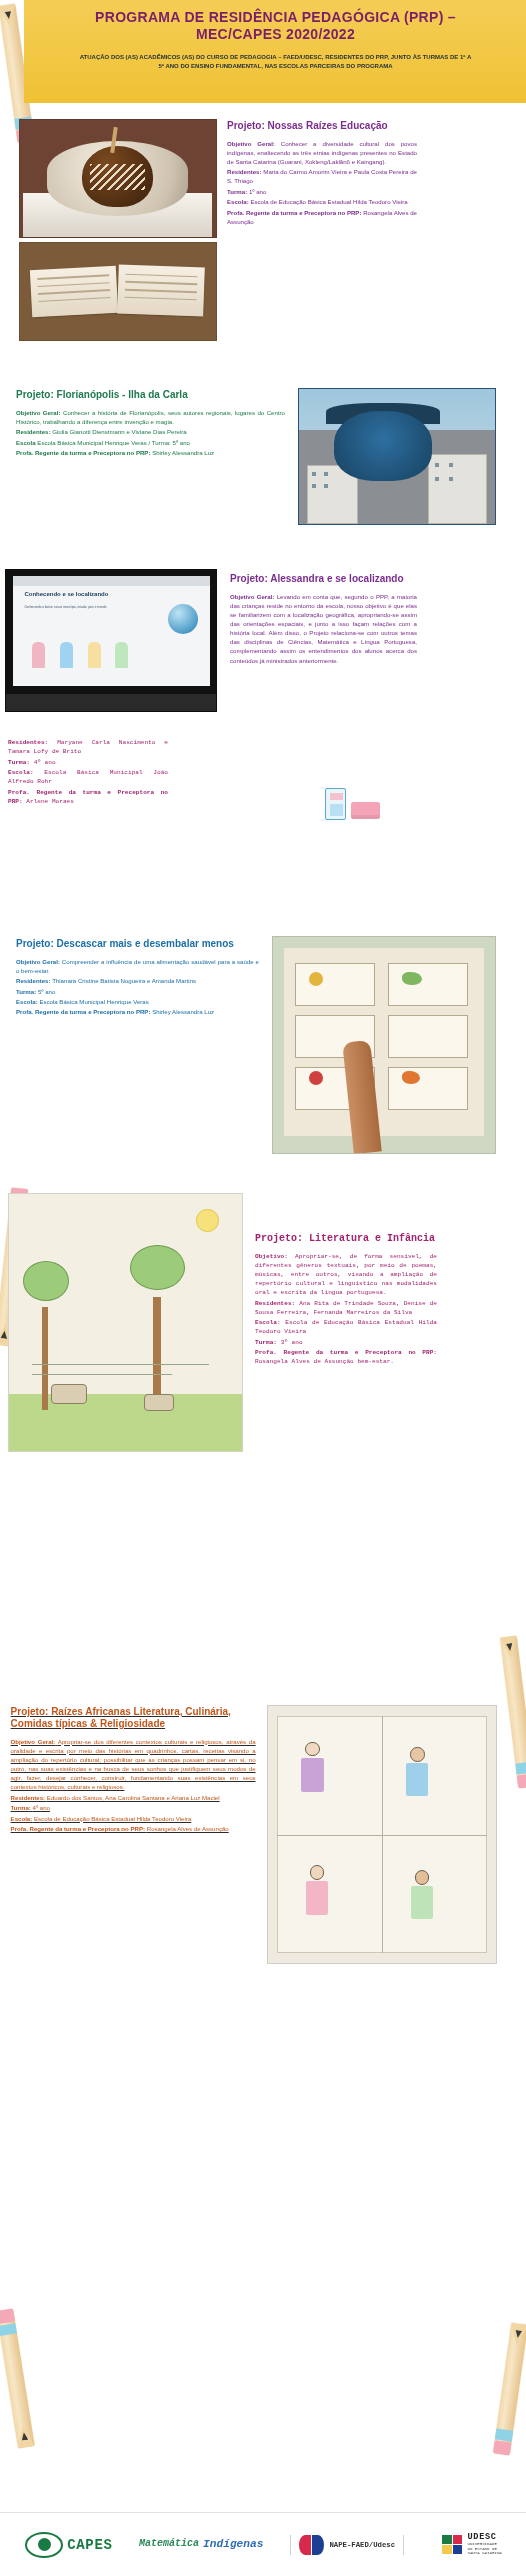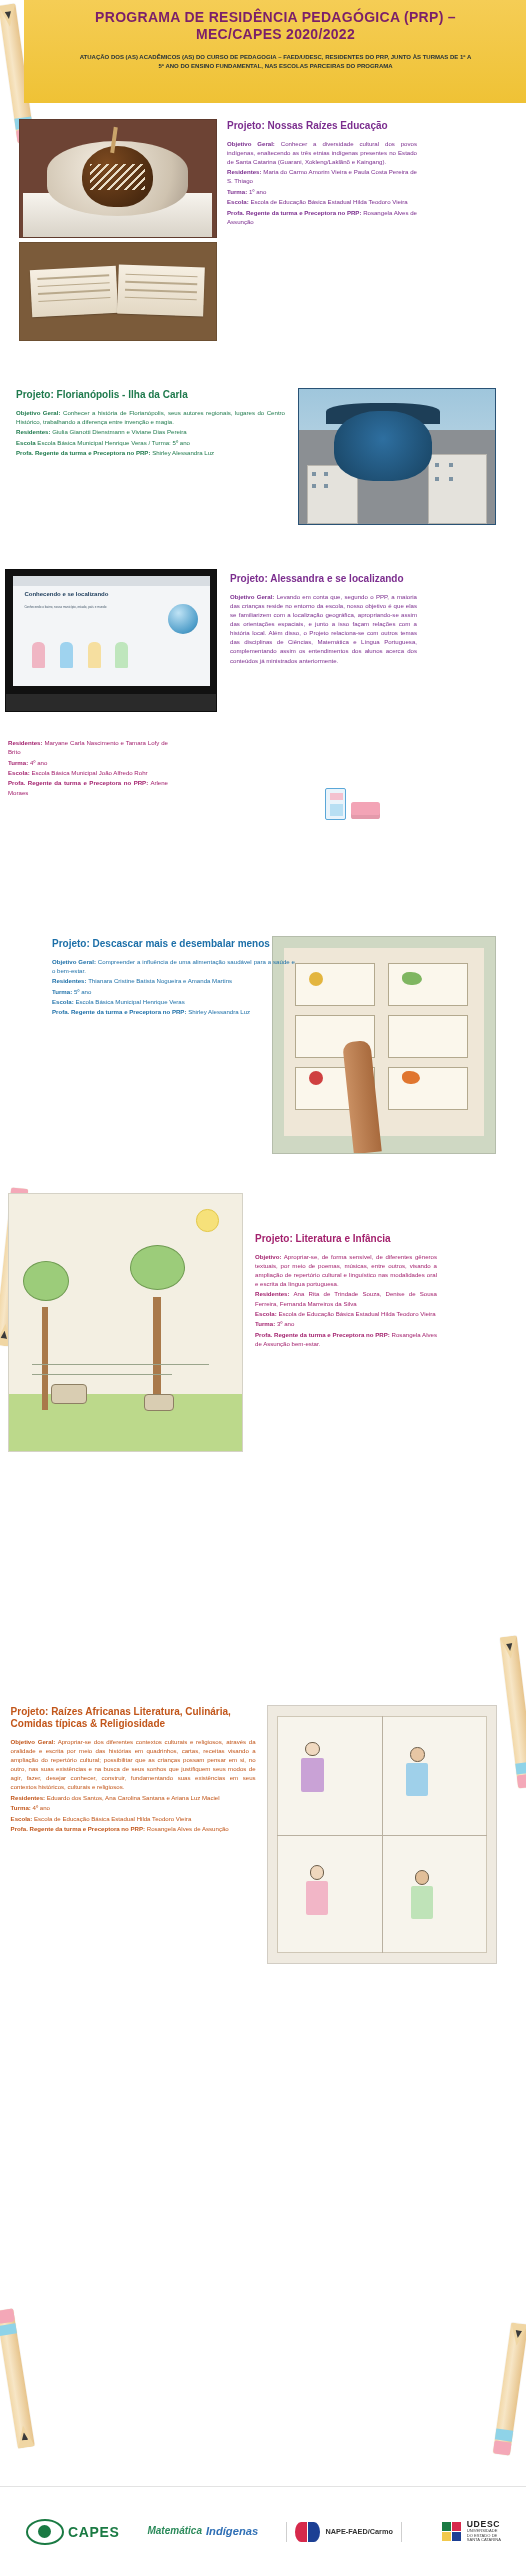--- a/index.html
+++ b/index.html
@@ -87,21 +87,21 @@
     margin: 0 0 6.6px 0;
   }
   .txt { font-size: 6.1px; line-height: 1.5; text-align: justify; }
   .txt .lbl { font-weight: bold; }
   .txt p { margin: 0 0 1.3px 0; }
 
   
   .c-purple { color: #7b2d8e; }
   .c-blue { color: #1c6fa8; }
   .c-green { color: #1f7a4d; }
-  .c-magenta { color: #a3226e; }
+  .c-magenta { color: #a3226e; font-family: Liberation Mono, monospace; }
   .c-orange { color: #c2561a; }
 
   
   .photo {
     position: absolute;
     background: #ddd;
     overflow: hidden;
     border: 0.7px solid rgba(0,0,0,.12);
   }
 
@@ -233,23 +233,23 @@
     content:""; position:absolute; left:4px; top:4px; width:13px; height:6.6px;
     background:#f4c1cf;
   }
   .crayon-box:after {
     content:""; position:absolute; left:4px; top:14.5px; width:13px; height:12px;
     background:#b8dff3;
   }
 
   
   .footer {
-    position:absolute; left:0; bottom:0; width:527px; height:90px;
+    position:absolute; left:0; bottom:0; width:527px; height:64px;
     background:#ffffff; border-top:0.7px solid #e3e3e3;
-    display:flex; align-items:center; justify-content:space-around; padding:0 12px;
+    display:flex; align-items:center; justify-content:space-around; padding:0 12px;font-family:Liberation Mono, monospace;
   }
   .logo { display:flex; align-items:center; gap:4px; }
   .logo-capes .eye {
     width:38px; height:26px; border:2px solid #1a7a43; border-radius:50%;
     display:flex; align-items:center; justify-content:center;
   }
   .logo-capes .eye i {
     width:13px; height:13px; border-radius:50%; background:#1a7a43; display:block;
   }
   .logo-capes .word { font-size:14px; font-weight:bold; color:#1a7a43; letter-spacing:0.7px; }
@@ -443,21 +443,21 @@
     <div class="cell" style="left:52%; top:36%; width:36%; height:20%;"></div>
     <div class="cell" style="left:10%; top:60%; width:36%; height:20%;"></div>
     <div class="cell" style="left:52%; top:60%; width:36%; height:20%;"></div>
     <div class="fruit" style="left:16%; top:16%; width:14.5px; height:14.5px; background:#e3b53f;"></div>
     <div class="leafy" style="left:58%; top:16%; width:20px; height:13px; background:#7fb661;"></div>
     <div class="fruit" style="left:16%; top:62%; width:14.5px; height:14.5px; background:#cf4040;"></div>
     <div class="leafy" style="left:58%; top:62%; width:18.5px; height:13px; background:#e0762f;"></div>
     <div class="arm"></div>
   </div>
 
-  <div class="block" style="position:absolute; left:16px; top:938px; width:243px;margin-left:36px;">
+  <div class="block" style="position:absolute; left:16px; top:938px; width:243px;">
     <div class="proj-title c-blue">Projeto: Descascar mais e desembalar menos</div>
     <div class="txt c-blue">
       <p><span class="lbl">Objetivo Geral:</span>
          <span>Compreender a influência de uma alimentação saudável para a saúde e o bem-estar.</span></p>
       <p><span class="lbl">Residentes:</span>
          <span>Thianara Cristine Batista Nogueira e Amanda Martins</span></p>
       <p><span class="lbl">Turma:</span>
          <span>5º ano</span></p>
       <p><span class="lbl">Escola:</span>
          <span>Escola Básica Municipal Henrique Veras</span></p>
@@ -510,21 +510,21 @@
     <div class="person" style="left:16%; top:62%;">
       <div class="head" style="left:5.3px; top:0; width:14.5px; height:14.5px; background:#efd7bd;"></div>
       <div class="body" style="left:1.3px; top:16px; width:22.4px; height:34px; background:#f2b6c7;"></div>
     </div>
     <div class="person" style="left:62%; top:64%;">
       <div class="head" style="left:5.3px; top:0; width:14.5px; height:14.5px; background:#e2bf99;"></div>
       <div class="body" style="left:1.3px; top:16px; width:22.4px; height:33px; background:#bfe3b8;"></div>
     </div>
   </div>
 
-  <div class="block" style="position:absolute; left:10.6px; top:1706px; width:245px;">
+  <div class="block" style="position:absolute; left:10.6px; top:1706px; width:245px;text-decoration:underline;">
     <div class="proj-title c-orange">Projeto: Raízes Africanas Literatura, Culinária, Comidas típicas &amp; Religiosidade</div>
     <div class="txt c-orange">
       <p><span class="lbl">Objetivo Geral:</span>
          <span>Apropriar-se dos diferentes contextos culturais e religiosos, através da oralidade e escrita por meio das histórias em quadrinhos, cartas, receitas visando a ampliação do repertório cultural; possibilitar que as crianças possam pensar em si, no outro, nas suas existências e na busca de seus sonhos que justifiquem seus modos de agir, fazer, desejar conhecer, construir, fundamentando suas existências em seus contextos históricos, culturais e religiosos.</span></p>
       <p><span class="lbl">Residentes:</span>
          <span>Eduardo dos Santos, Ana Carolina Santana e Ariana Luz Maciel</span></p>
       <p><span class="lbl">Turma:</span>
          <span>4º ano</span></p>
       <p><span class="lbl">Escola:</span>
          <span>Escola de Educação Básica Estadual Hilda Teodoro Vieira</span></p>
@@ -545,21 +545,21 @@
     <div class="logo logo-resid">
       <div class="r1">Matemática</div>
       <div class="r2">Indígenas</div>
     </div>
 
     <div class="logo-nape">
       <div class="mark">
         <span class="a"></span>
           <span class="b"></span>
       </div>
-      <div class="t">NAPE-FAED/Carmo</div>
+      <div class="t">NAPE-FAED/Udesc</div>
     </div>
 
     <div class="logo logo-udesc">
       <div class="grid">
         <i class="g1"></i>
           <i class="g2"></i>
           <i class="g3"></i>
           <i class="g4"></i>
       </div>
       <div class="txtb">

